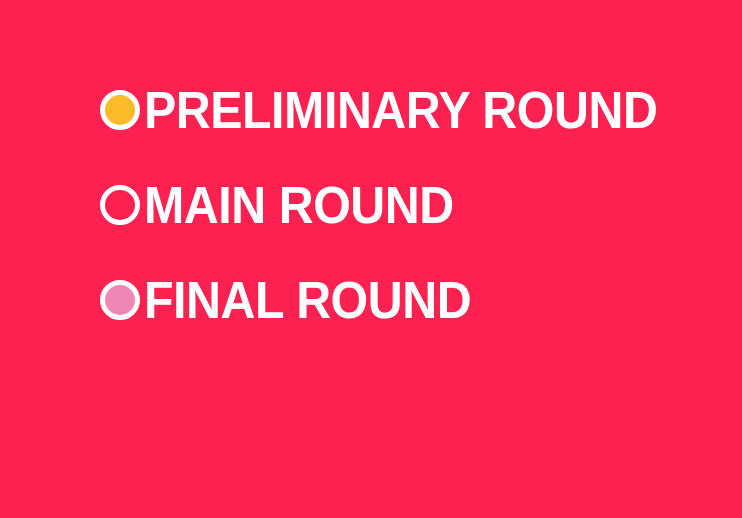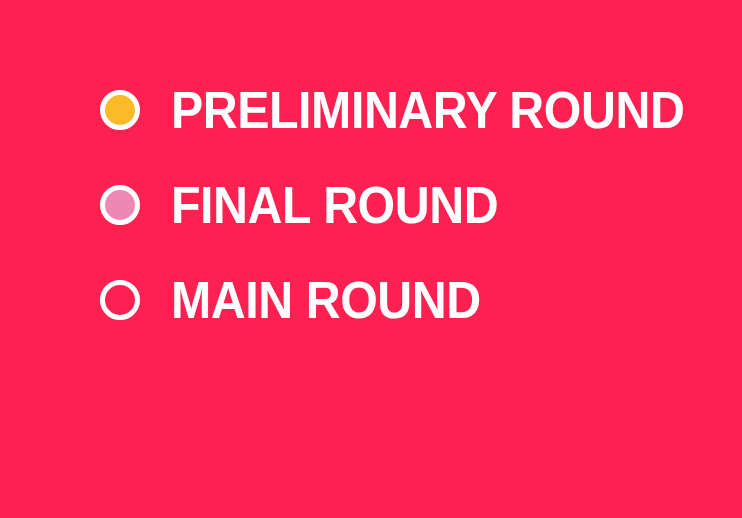--- a/index.html
+++ b/index.html
@@ -26,21 +26,21 @@
     flex-direction: column;
     gap: 55px;
     margin: 0;
     padding: 0;
     list-style: none;
   }
   .legend-row {
     display: flex;
     flex-direction: row;
     align-items: flex-start;
-    gap: 31px;
+    gap: 4px;
     height: 40px;
   }
   .bullet-icon {
     flex: 0 0 auto;
     width: 40px;
     height: 40px;
     border-radius: 50%;
     box-sizing: border-box;
     border: 5px solid #ffffff;
     background: transparent;
@@ -63,23 +63,23 @@
 <div id="legend-panel" style="background: rgb(252, 33, 80);">
   <ul id="legend-list">
 
     <li class="legend-row">
       <span class="bullet-icon" style="background: rgb(251, 187, 40); border-color: rgb(255, 255, 255);"></span>
       <span class="legend-label" style="color: rgb(255, 255, 255);">PRELIMINARY ROUND</span>
     </li>
 
 
     <li class="legend-row">
-      <span class="bullet-icon" style="background: rgb(238, 135, 180); border-color: rgb(255, 255, 255);"></span>
-      <span class="legend-label" style="color: rgb(255, 255, 255);">FINAL ROUND</span>
+      <span class="bullet-icon" style="background: transparent; border-color: rgb(255, 255, 255);"></span>
+      <span class="legend-label" style="color: rgb(255, 255, 255);">MAIN ROUND</span>
     </li>
 
     <li class="legend-row">
-      <span class="bullet-icon" style="background: transparent; border-color: rgb(255, 255, 255);"></span>
-      <span class="legend-label" style="color: rgb(255, 255, 255);">MAIN ROUND</span>
+      <span class="bullet-icon" style="background: rgb(238, 135, 180); border-color: rgb(255, 255, 255);"></span>
+      <span class="legend-label" style="color: rgb(255, 255, 255);">FINAL ROUND</span>
     </li>
 
   </ul>
 </div>
 
 </body></html>

